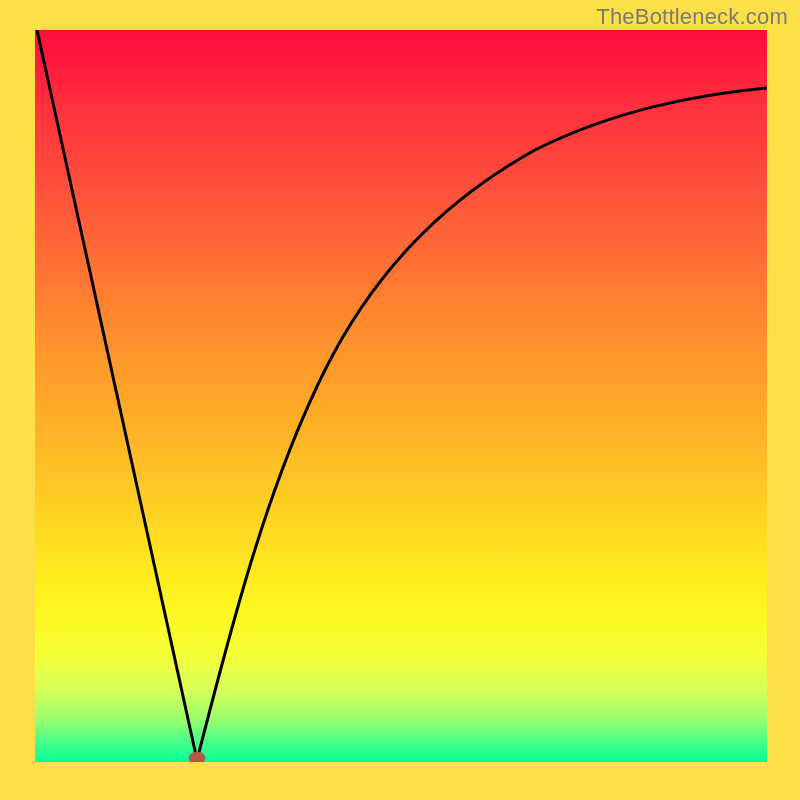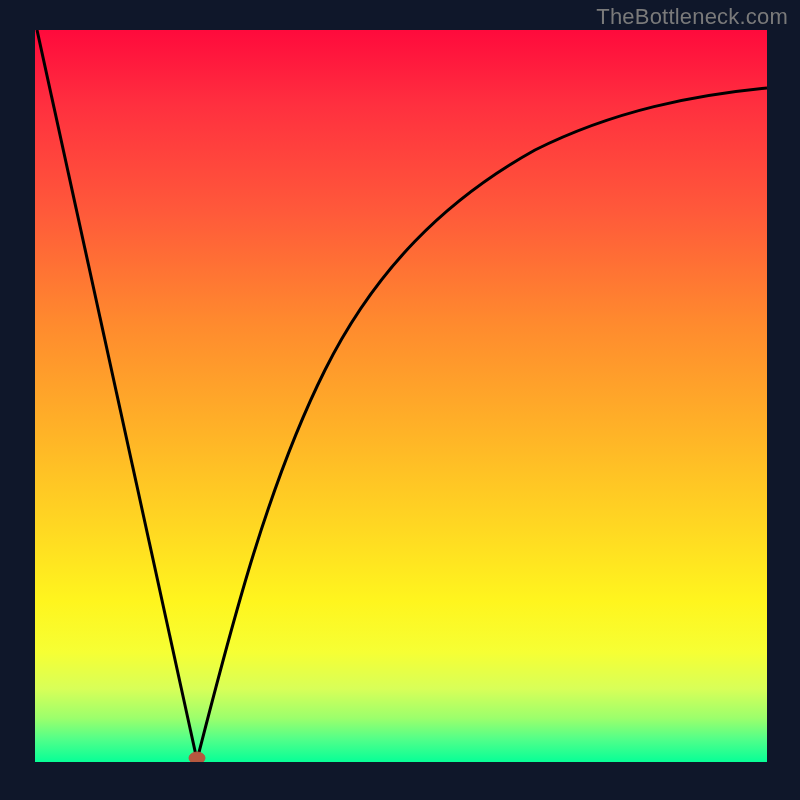--- a/index.html
+++ b/index.html
@@ -8,21 +8,21 @@
     width: 800px;
     height: 800px;
     overflow: hidden;
     background: #000;
     font-family: Arial, Helvetica, sans-serif;
   }
   .frame {
     position: relative;
     width: 800px;
     height: 800px;
-    background: #0f172a;
+    background: #fde047;
   }
   .plot-area {
     position: absolute;
     left: 35px;
     top: 30px;
     width: 732px;
     height: 732px;
     
     background: linear-gradient(
       to bottom,

